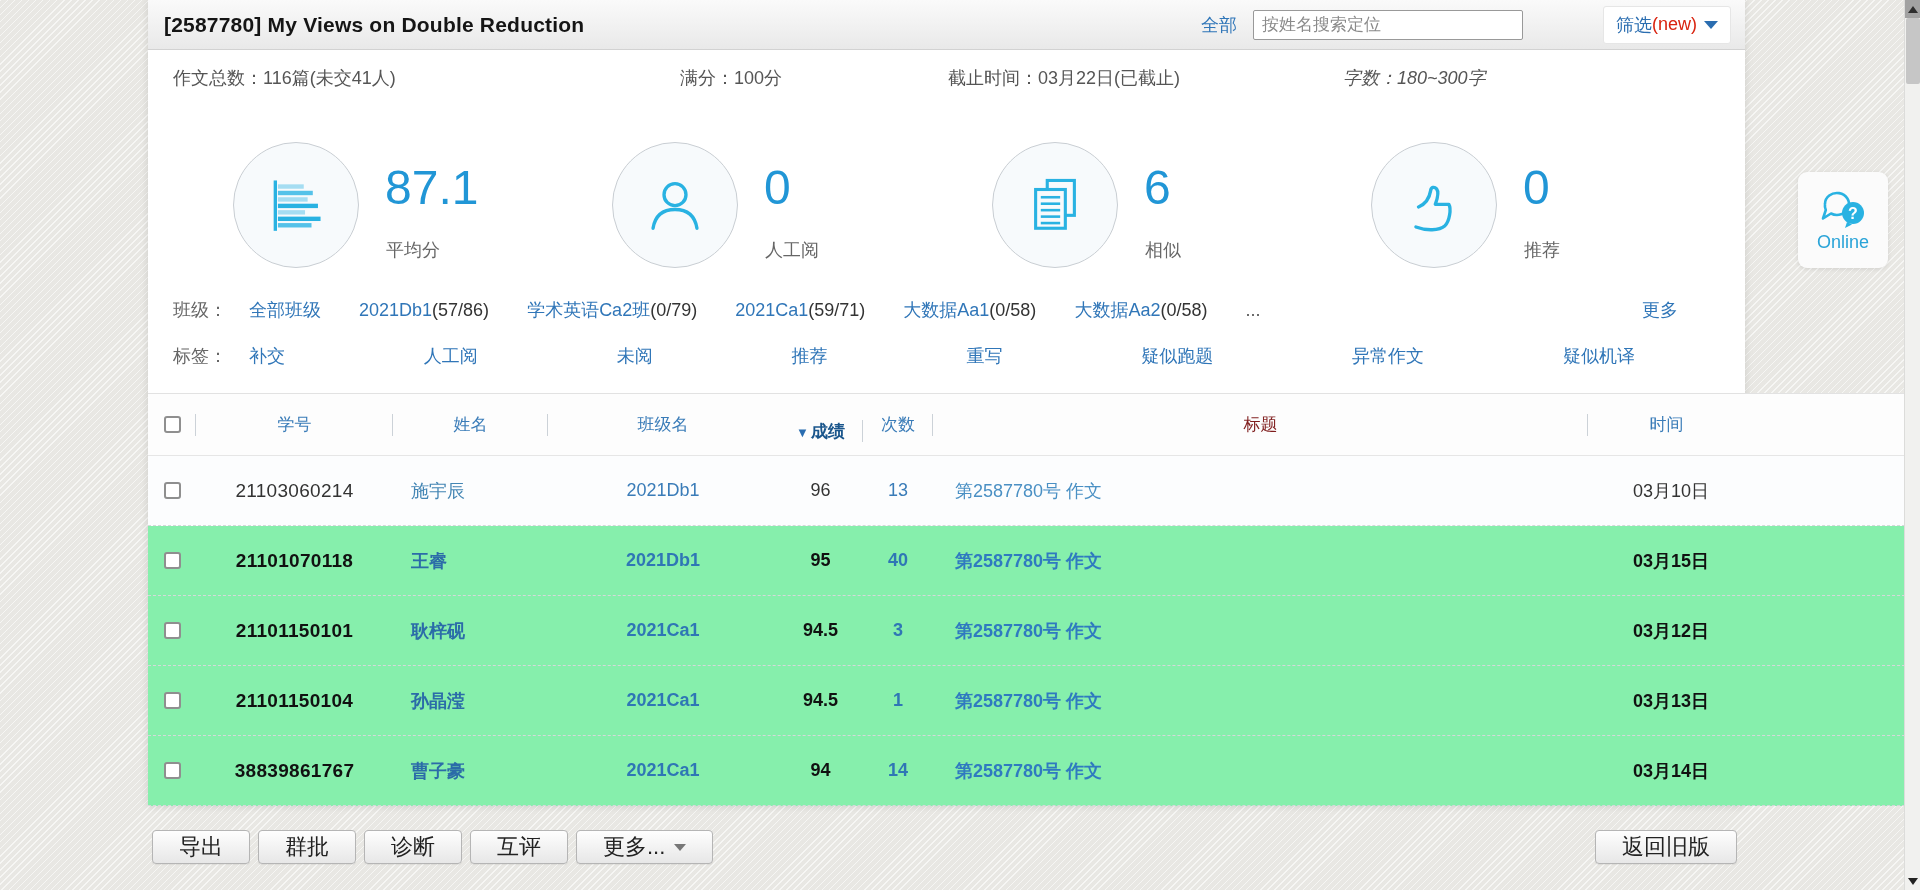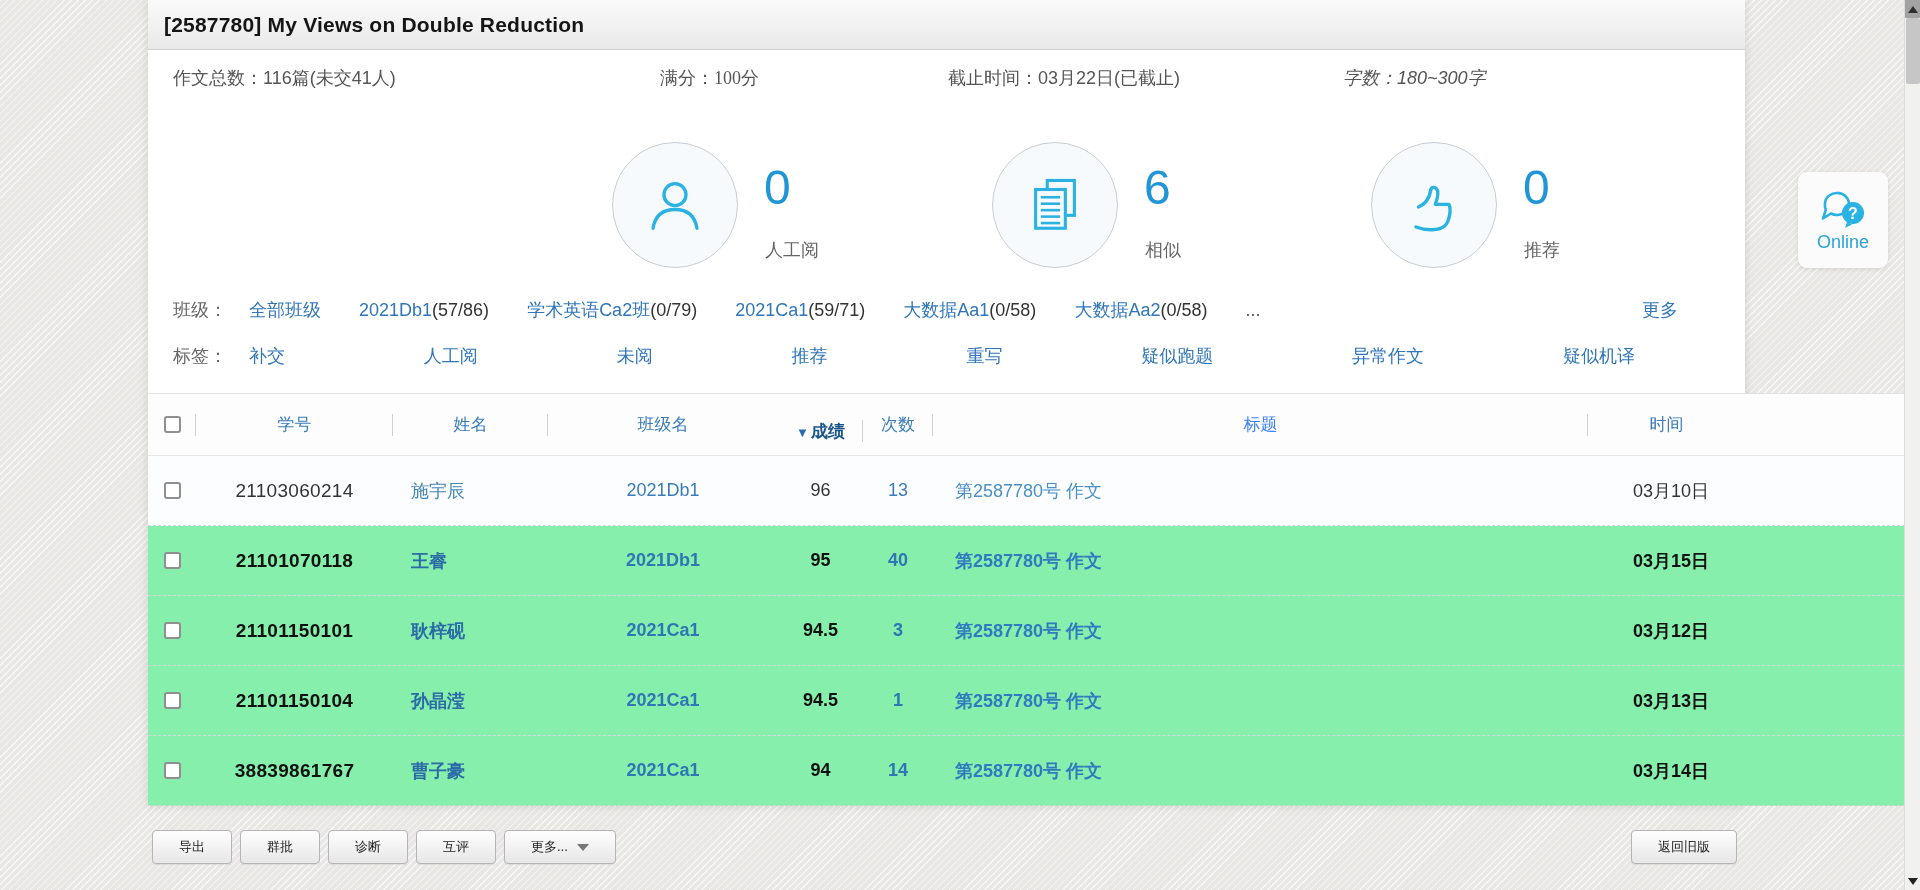--- a/index.html
+++ b/index.html
@@ -28,21 +28,21 @@
   .filter-box { margin-left:80px; height:38px; background:#fff; border:1px solid #e6e6e6;
     border-radius:3px; display:flex; align-items:center; padding:0 12px; cursor:pointer; }
   .filter-label { color:#2a6db0; font-size:18px; }
   .filter-new { color:#d9230f; font-size:18px; }
   .caret-down { width:0; height:0; border-left:7px solid transparent; border-right:7px solid transparent;
     border-top:8px solid #2a6db0; margin-left:7px; }
 
   
   .summary-item { position:absolute; top:66px; font-size:18px; color:#555; white-space:nowrap; }
   .summary-item b { font-weight:normal; color:#555; }
-  .sum-1{left:25px;} .sum-2{left:512px;font-family:Liberation Serif, serif;} .sum-3{left:800px;} .sum-4{left:1195px;font-style:italic;}
+  .sum-1{left:25px;} .sum-2{left:532px;} .sum-3{left:800px;} .sum-4{left:1195px;font-style:italic;}
 
   
   .stat-group { position:absolute; top:142px; height:130px; width:330px; }
   .sg-1{left:85px;} .sg-2{left:464px;} .sg-3{left:844px;} .sg-4{left:1223px;}
   .stat-circle { position:absolute; left:0; top:0; width:126px; height:126px; border-radius:50%;
     background:#f7fafc; border:1px solid #c9ced3; display:flex; align-items:center; justify-content:center; }
   .stat-num { position:absolute; left:152px; top:22px; font-size:48px; color:#2196d6; line-height:1; }
   .stat-label { position:absolute; left:153px; top:96px; font-size:18px; color:#666; }
 
   
@@ -61,21 +61,21 @@
 
   
   .grid-cols { display:grid; grid-template-columns:48px 197px 155px 230px 85px 70px 655px 157px; }
   .table { position:absolute; left:0; top:393px; width:1867px; border-top:1px solid #e2e2e2; }
   .t-head { height:62px; align-items:center; background:#fdfdfd; border-bottom:1px solid #e6e6e6; }
   .th { font-size:17px; color:#3a7cb8; text-align:center; position:relative; }
   .th-sep::after { content:""; position:absolute; right:0; top:50%; transform:translateY(-50%);
     width:1px; height:22px; background:#ccd2d8; }
   .th-score { color:#1a568c; font-weight:bold;margin-top:13px; }
   .sort-caret { font-size:13px; color:#2a6db0; margin-right:2px; }
-  .th-title { color:#3b82f6; }
+  .th-title { color:#7f1d1d; }
   .checkbox { width:17px; height:17px; border:2px solid #8f8f8f; border-radius:3px; background:#fff;
     margin:0 auto; cursor:pointer; }
   .t-row { height:70px; align-items:center; background:#86efac; border-bottom:1px dashed #d5d8da;
     font-size:18px; font-weight:bold; }
   .cell-id { text-align:center; color:#111; font-size:19px; letter-spacing:.3px; }
   .cell-name { padding-left:18px; color:#2b6ca8; }
   .cell-class { text-align:center; color:#2f76b5; }
   .cell-score { text-align:center; color:#111; }
   .cell-count { text-align:center; color:#2f76b5; }
   .cell-title { padding-left:22px; color:#2f7ac0; }
@@ -84,21 +84,21 @@
   .t-row.read .cell-id { color:#333; }
   .t-row.read .cell-name { color:#4486b4; }
   .t-row.read .cell-class, .t-row.read .cell-count { color:#3a7cb8; }
   .t-row.read .cell-score, .t-row.read .cell-time { color:#333; }
   .t-row.read .cell-title { color:#4a90c4; }
 
   
   .footer { position:absolute; left:148px; top:806px; width:1597px; height:84px; }
   .btn-strip { position:absolute; left:4px; top:24px; display:flex; gap:8px; }
   .btn { height:30px; padding:16px 26px; background:linear-gradient(#fefefe,#e7e7e7);
-    border:1px solid #b5b5b5; border-radius:4px; font-size:13px; color:#222;
+    border:1px solid #b5b5b5; border-radius:4px; font-size:22px; color:#222;
     display:flex; align-items:center; cursor:pointer; box-shadow:0 1px 1px rgba(0,0,0,.06);
     font-family:"Liberation Sans","DejaVu Sans",sans-serif; white-space:nowrap; }
   .btn .caret-sm { width:0; height:0; border-left:6px solid transparent; border-right:6px solid transparent;
     border-top:7px solid #777; margin-left:9px; }
   .back-btn { position:absolute; right:8px; top:24px; }
 
   
   .online-widget { position:absolute; left:1798px; top:172px; width:90px; height:96px;
     background:#fbfbfb; border-radius:9px; box-shadow:0 1px 4px rgba(0,0,0,.10);
     display:flex; flex-direction:column; align-items:center; justify-content:center; cursor:pointer; }
@@ -118,27 +118,52 @@
   .sb-thumb { position:absolute; top:18px; left:1px; width:14px; height:66px; background:#c6c6c6;
     border-radius:2px; cursor:pointer; }
 </style>
 </head>
 <body>
 
 <div class="panel">
 
   <div class="panel-header">
     <div class="page-title">[2587780] My Views on Double Reduction</div>
+    <div class="hd-right">
+      <a class="all-link">全部</a>
+      <input class="search-input" type="text" placeholder="按姓名搜索定位" style="">
+      <div class="filter-box">
+        <span class="filter-label">筛选</span>
+        <span class="filter-new">(new)</span>
+        <span class="caret-down"></span>
+      </div>
+    </div>
   </div>
 
   <div class="summary-item sum-1"><span>作文总数：</span><b>116篇(未交41人)</b></div>
   <div class="summary-item sum-2"><span>满分：</span><b>100分</b></div>
   <div class="summary-item sum-3"><span>截止时间：</span><b>03月22日(已截止)</b></div>
   <div class="summary-item sum-4"><span>字数：</span><b>180~300字</b></div>
 
+  <div class="stat-group sg-1">
+    <div class="stat-circle">
+      <svg width="62" height="62" viewBox="0 0 48 48">
+        <line x1="8" y1="5" x2="8" y2="44" stroke="#29b2e2" stroke-width="2.6"></line>
+        <rect x="10" y="8" width="20" height="3.4" fill="#a5ddf2"></rect>
+        <rect x="10" y="13" width="27" height="3.4" fill="#55c2e9"></rect>
+        <rect x="10" y="18" width="23" height="3.4" fill="#a5ddf2"></rect>
+        <rect x="10" y="23" width="31" height="3.4" fill="#29b2e2"></rect>
+        <rect x="10" y="28" width="21" height="3.4" fill="#a5ddf2"></rect>
+        <rect x="10" y="33" width="33" height="3.4" fill="#29b2e2"></rect>
+        <rect x="10" y="38" width="26" height="3.4" fill="#55c2e9"></rect>
+      </svg>
+    </div>
+    <div class="stat-num">87.1</div>
+    <div class="stat-label">平均分</div>
+  </div>
 
   <div class="stat-group sg-2">
     <div class="stat-circle">
       <svg width="62" height="62" viewBox="0 0 48 48">
         <circle cx="24" cy="16" r="8.5" fill="none" stroke="#29b2e2" stroke-width="2.6"></circle>
         <path d="M7 42 C9 30 17 27.5 24 27.5 C31 27.5 39 30 41 42" fill="none" stroke="#29b2e2" stroke-width="2.6" stroke-linecap="round"></path>
       </svg>
     </div>
     <div class="stat-num">0</div>
     <div class="stat-label">人工阅</div>

